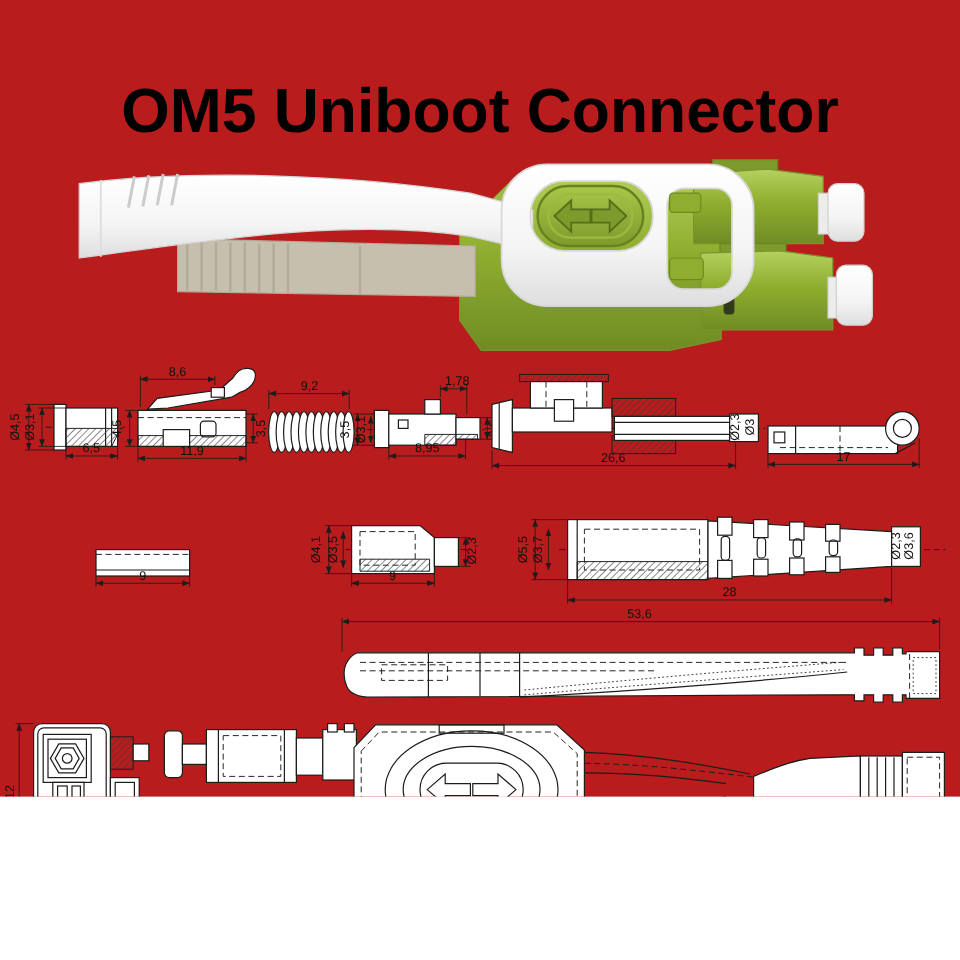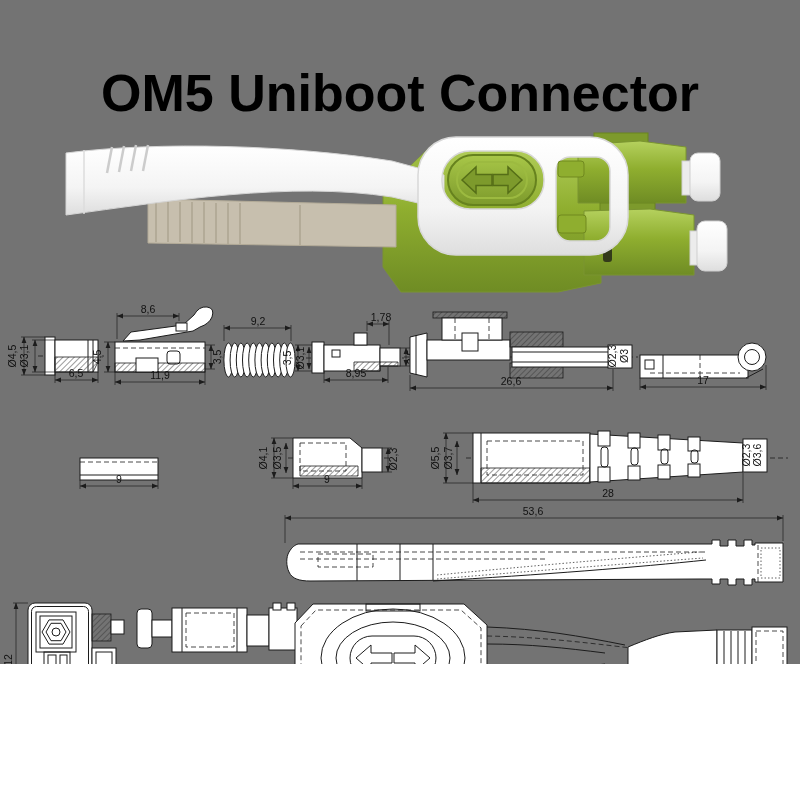--- a/index.html
+++ b/index.html
@@ -1,16 +1,16 @@
 <!DOCTYPE html>
 <html><head>
 <meta charset="utf-8">
 <style>
   html,body{margin:0;padding:0;background:#fff;}
-  .page{position:relative;width:800px;height:664px;background:#737373;overflow:hidden;
+  .page{position:relative;width:800px;height:664px;background:#b91c1c;overflow:hidden;
         font-family:"Liberation Sans",sans-serif;}
   .title{position:absolute;top:28px;left:0;width:100%;text-align:center;
          font-size:52px;font-weight:700;color:#000;letter-spacing:0;}
   .render{position:absolute;top:115px;left:0;}
   .drawings{position:absolute;top:295px;left:0;}
   
   .o   {fill:#fff;stroke:#1c1c1c;stroke-width:1;}
   .on  {fill:none;stroke:#1c1c1c;stroke-width:1;}
   .d   {fill:none;stroke:#1c1c1c;stroke-width:0.8;stroke-dasharray:5 3;}
   .dt  {fill:none;stroke:#1c1c1c;stroke-width:0.7;stroke-dasharray:1.5 2;}

